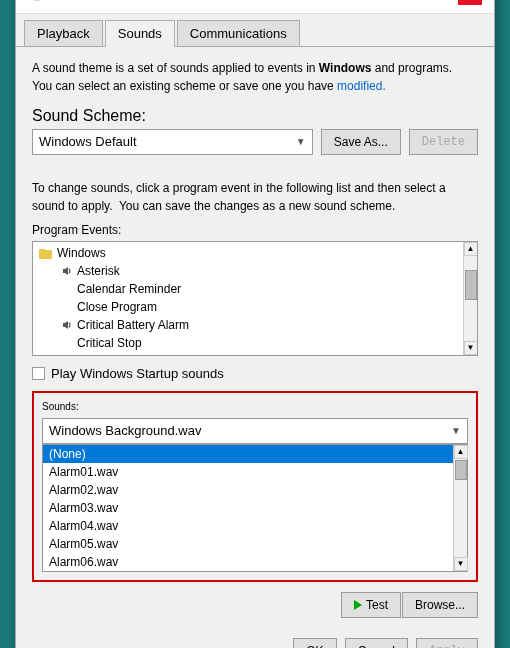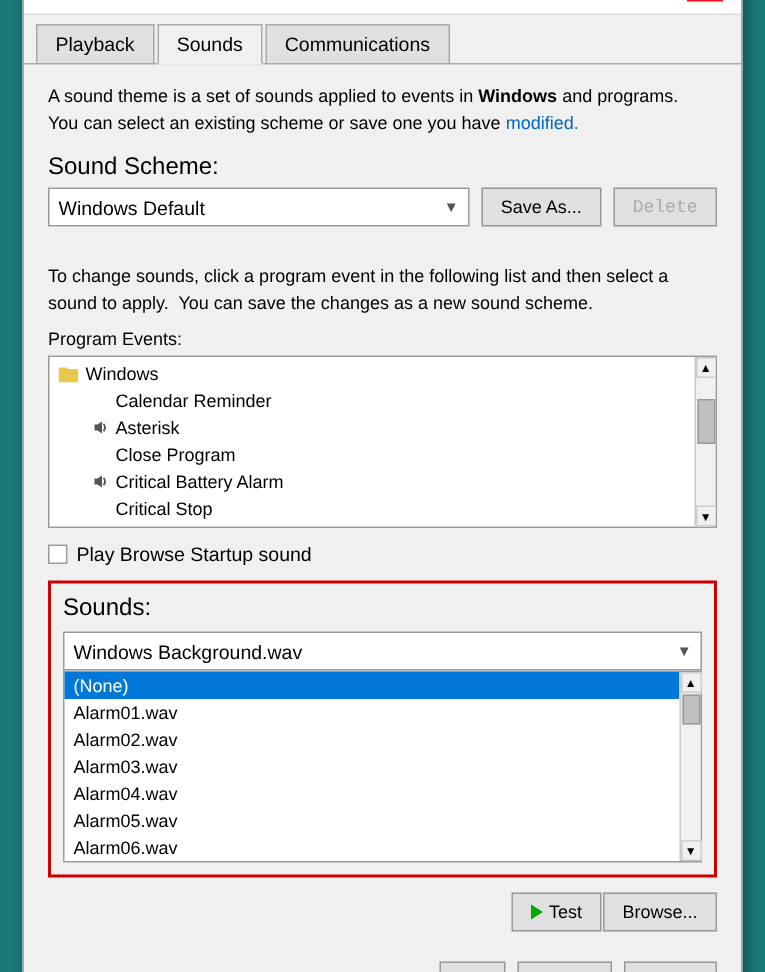--- a/index.html
+++ b/index.html
@@ -216,21 +216,21 @@
       background: #fff;
     }
     .sounds-section {
       border: 2px solid #cc0000;
       padding: 8px;
       margin-bottom: 10px;
       background: #f0f0f0;
       position: relative;
     }
     .sounds-label {
-      font-size: 16px;
+      font-size: 10px;
       margin-bottom: 6px;
     }
     .sounds-dropdown-row {
       display: flex;
       align-items: center;
       gap: 6px;
       margin-bottom: 0;
     }
     .sounds-dropdown {
       flex: 1;
@@ -358,30 +358,30 @@
           <div class="event-group-icon">
             <svg width="14" height="12" viewBox="0 0 14 12">
               <rect x="0" y="3" width="13" height="9" rx="1" fill="#e8c84a"></rect>
               <rect x="0" y="2" width="6" height="3" rx="1" fill="#e8c84a"></rect>
             </svg>
           </div>
           <span>Windows</span>
         </div>
 
         <div class="event-item">
-          <span style="width:16px; display:inline-block;"></span>
-          <span>Calendar Reminder</span>
-        </div>
-
-        <div class="event-item">
           <svg class="speaker-icon" viewBox="0 0 12 12">
             <polygon points="2,4 2,8 4,8 7,10 7,2 4,4" fill="#555"></polygon>
             <path d="M8,3.5 Q10,6 8,8.5" stroke="#555" stroke-width="1.2" fill="none"></path>
           </svg>
           <span>Asterisk</span>
+        </div>
+
+        <div class="event-item">
+          <span style="width:16px; display:inline-block;"></span>
+          <span>Calendar Reminder</span>
         </div>
 
         <div class="event-item">
           <span style="width:16px; display:inline-block;"></span>
           <span>Close Program</span>
         </div>
 
         <div class="event-item">
           <svg class="speaker-icon" viewBox="0 0 12 12">
             <polygon points="2,4 2,8 4,8 7,10 7,2 4,4" fill="#555"></polygon>
@@ -399,21 +399,21 @@
       <div class="scrollbar-right">
         <div class="scroll-arrow">▲</div>
         <div class="scrollbar-thumb"></div>
         <div style="flex:1"></div>
         <div class="scroll-arrow">▼</div>
       </div>
     </div>
 
     <div class="startup-row">
       <div class="checkbox"></div>
-      <span>Play Browse Startup sound</span>
+      <span>Play Windows Startup sounds</span>
     </div>
 
     <div class="sounds-section">
       <div class="sounds-label">Sounds:</div>
       <div class="sounds-dropdown-row">
         <div class="sounds-dropdown">
           <span>Windows Background.wav</span>
           <span class="dropdown-arrow">▼</span>
         </div>
       </div>

